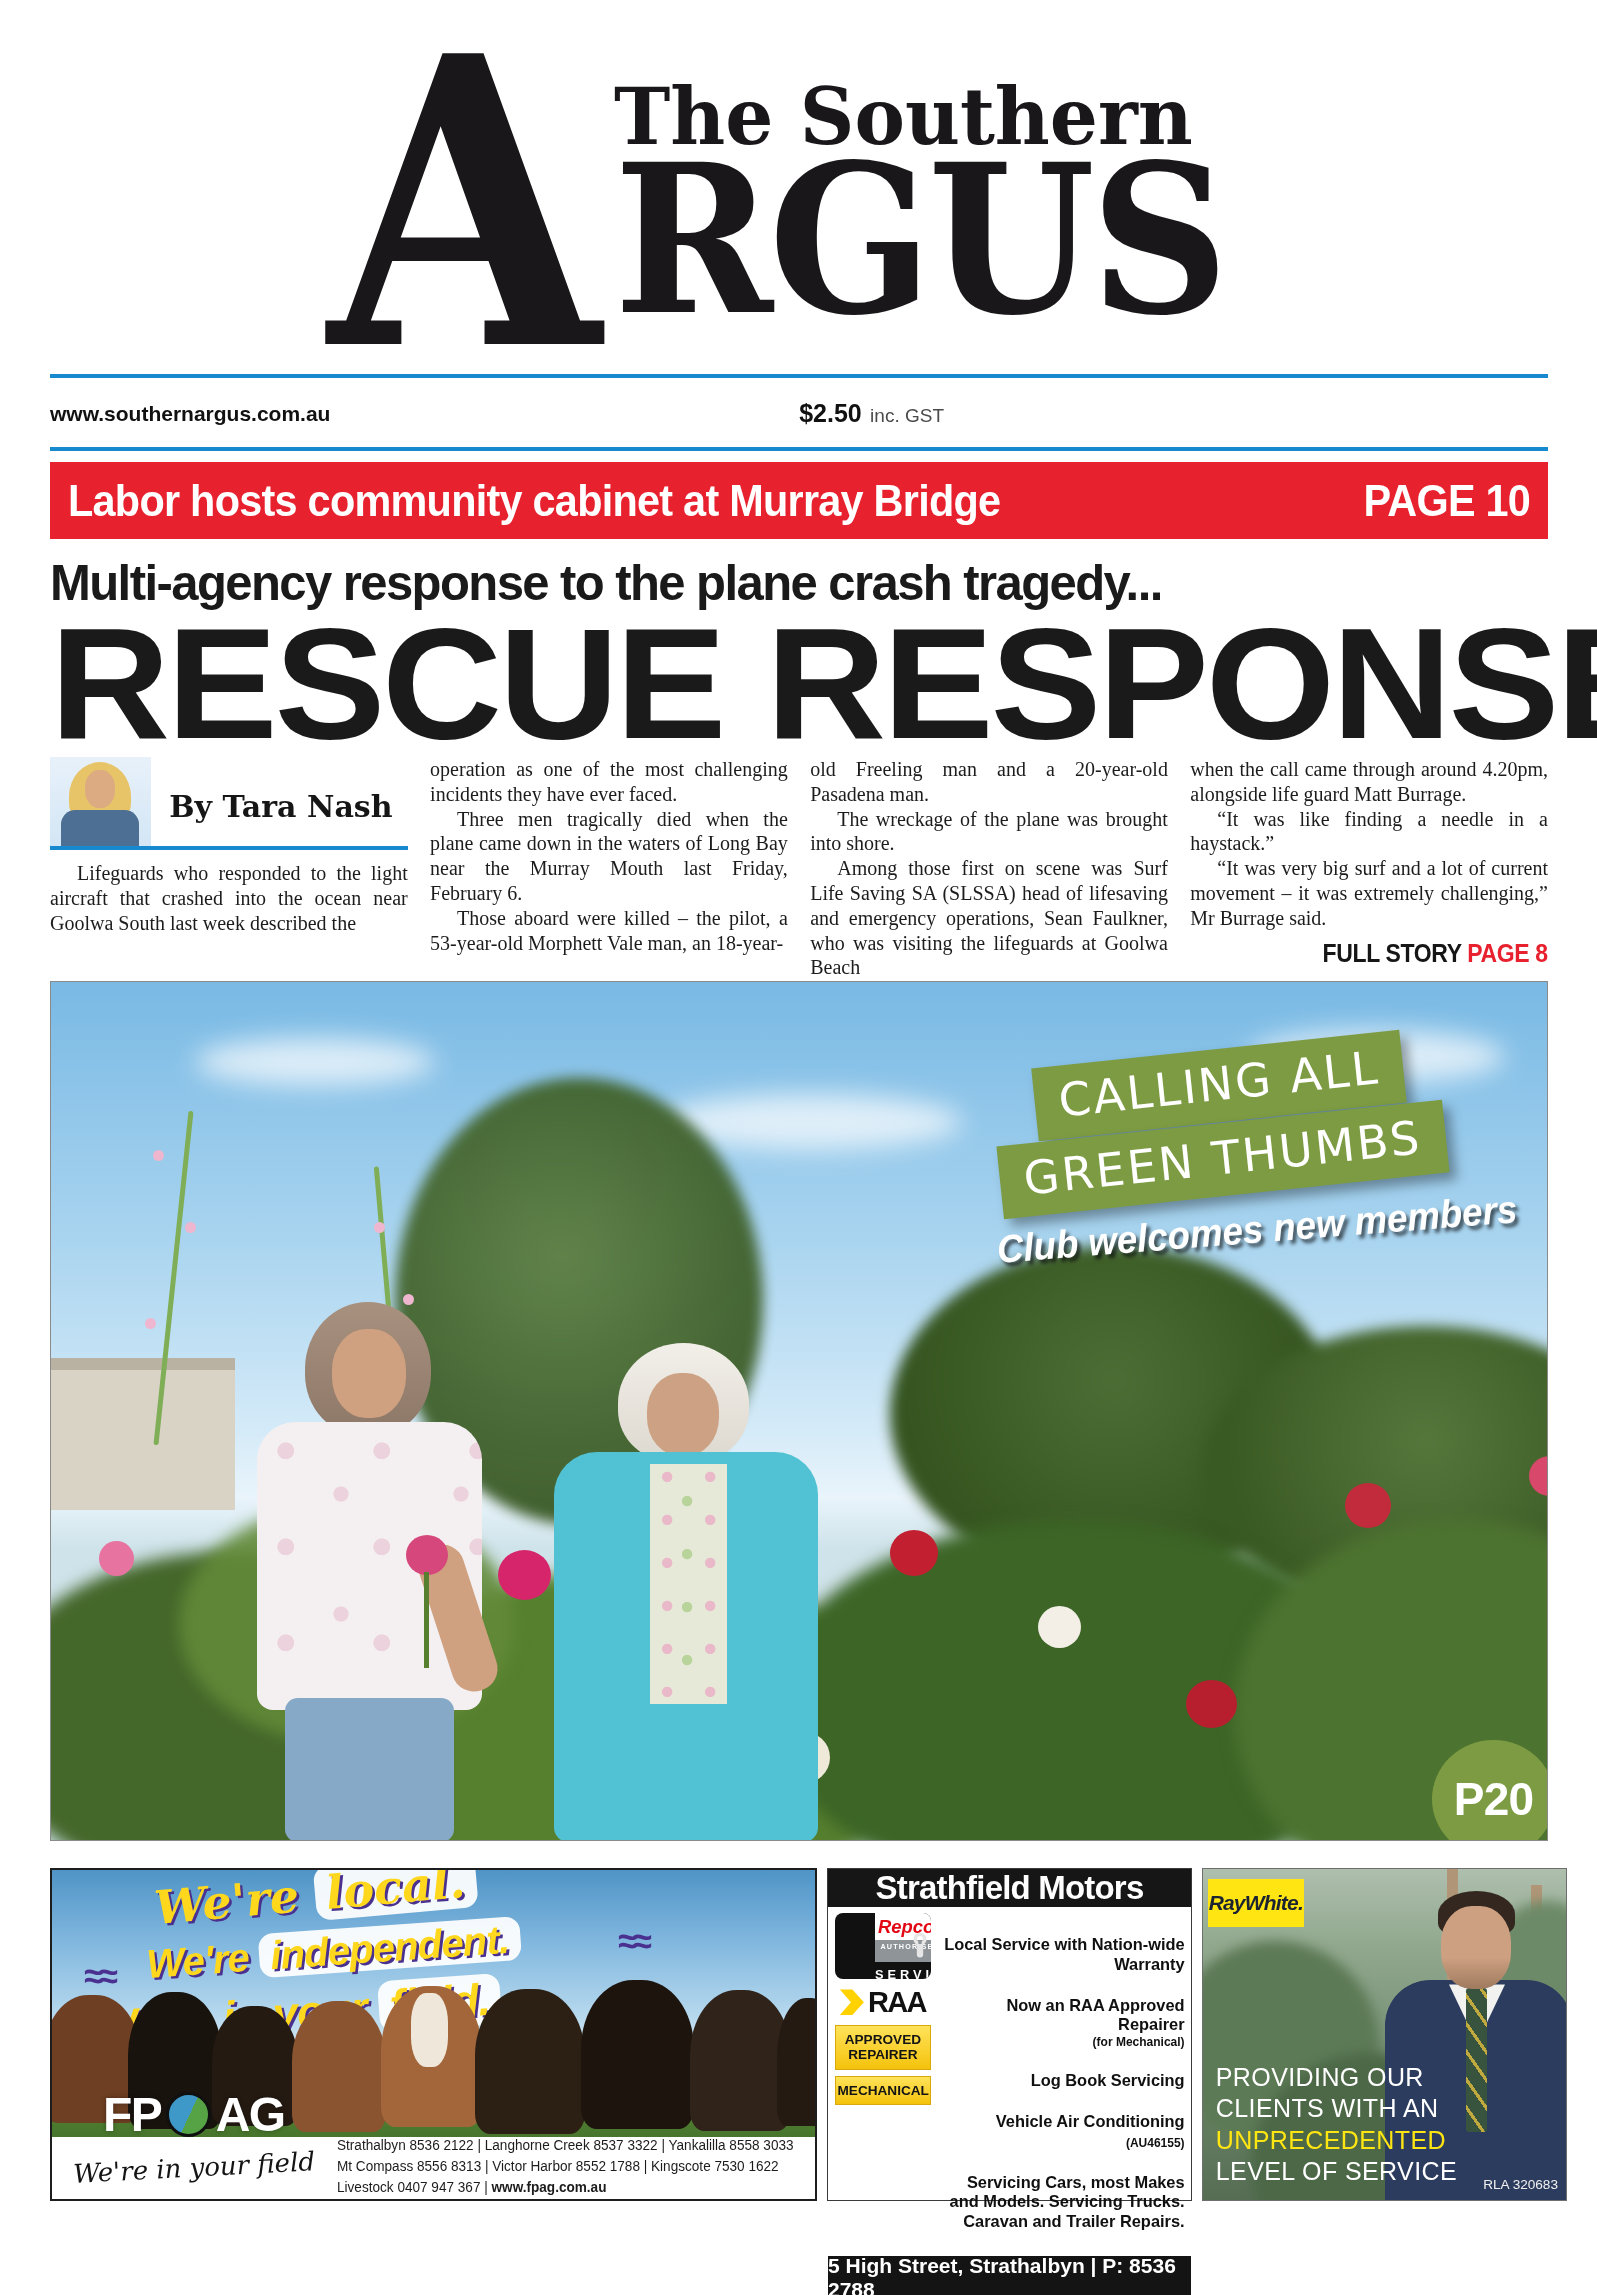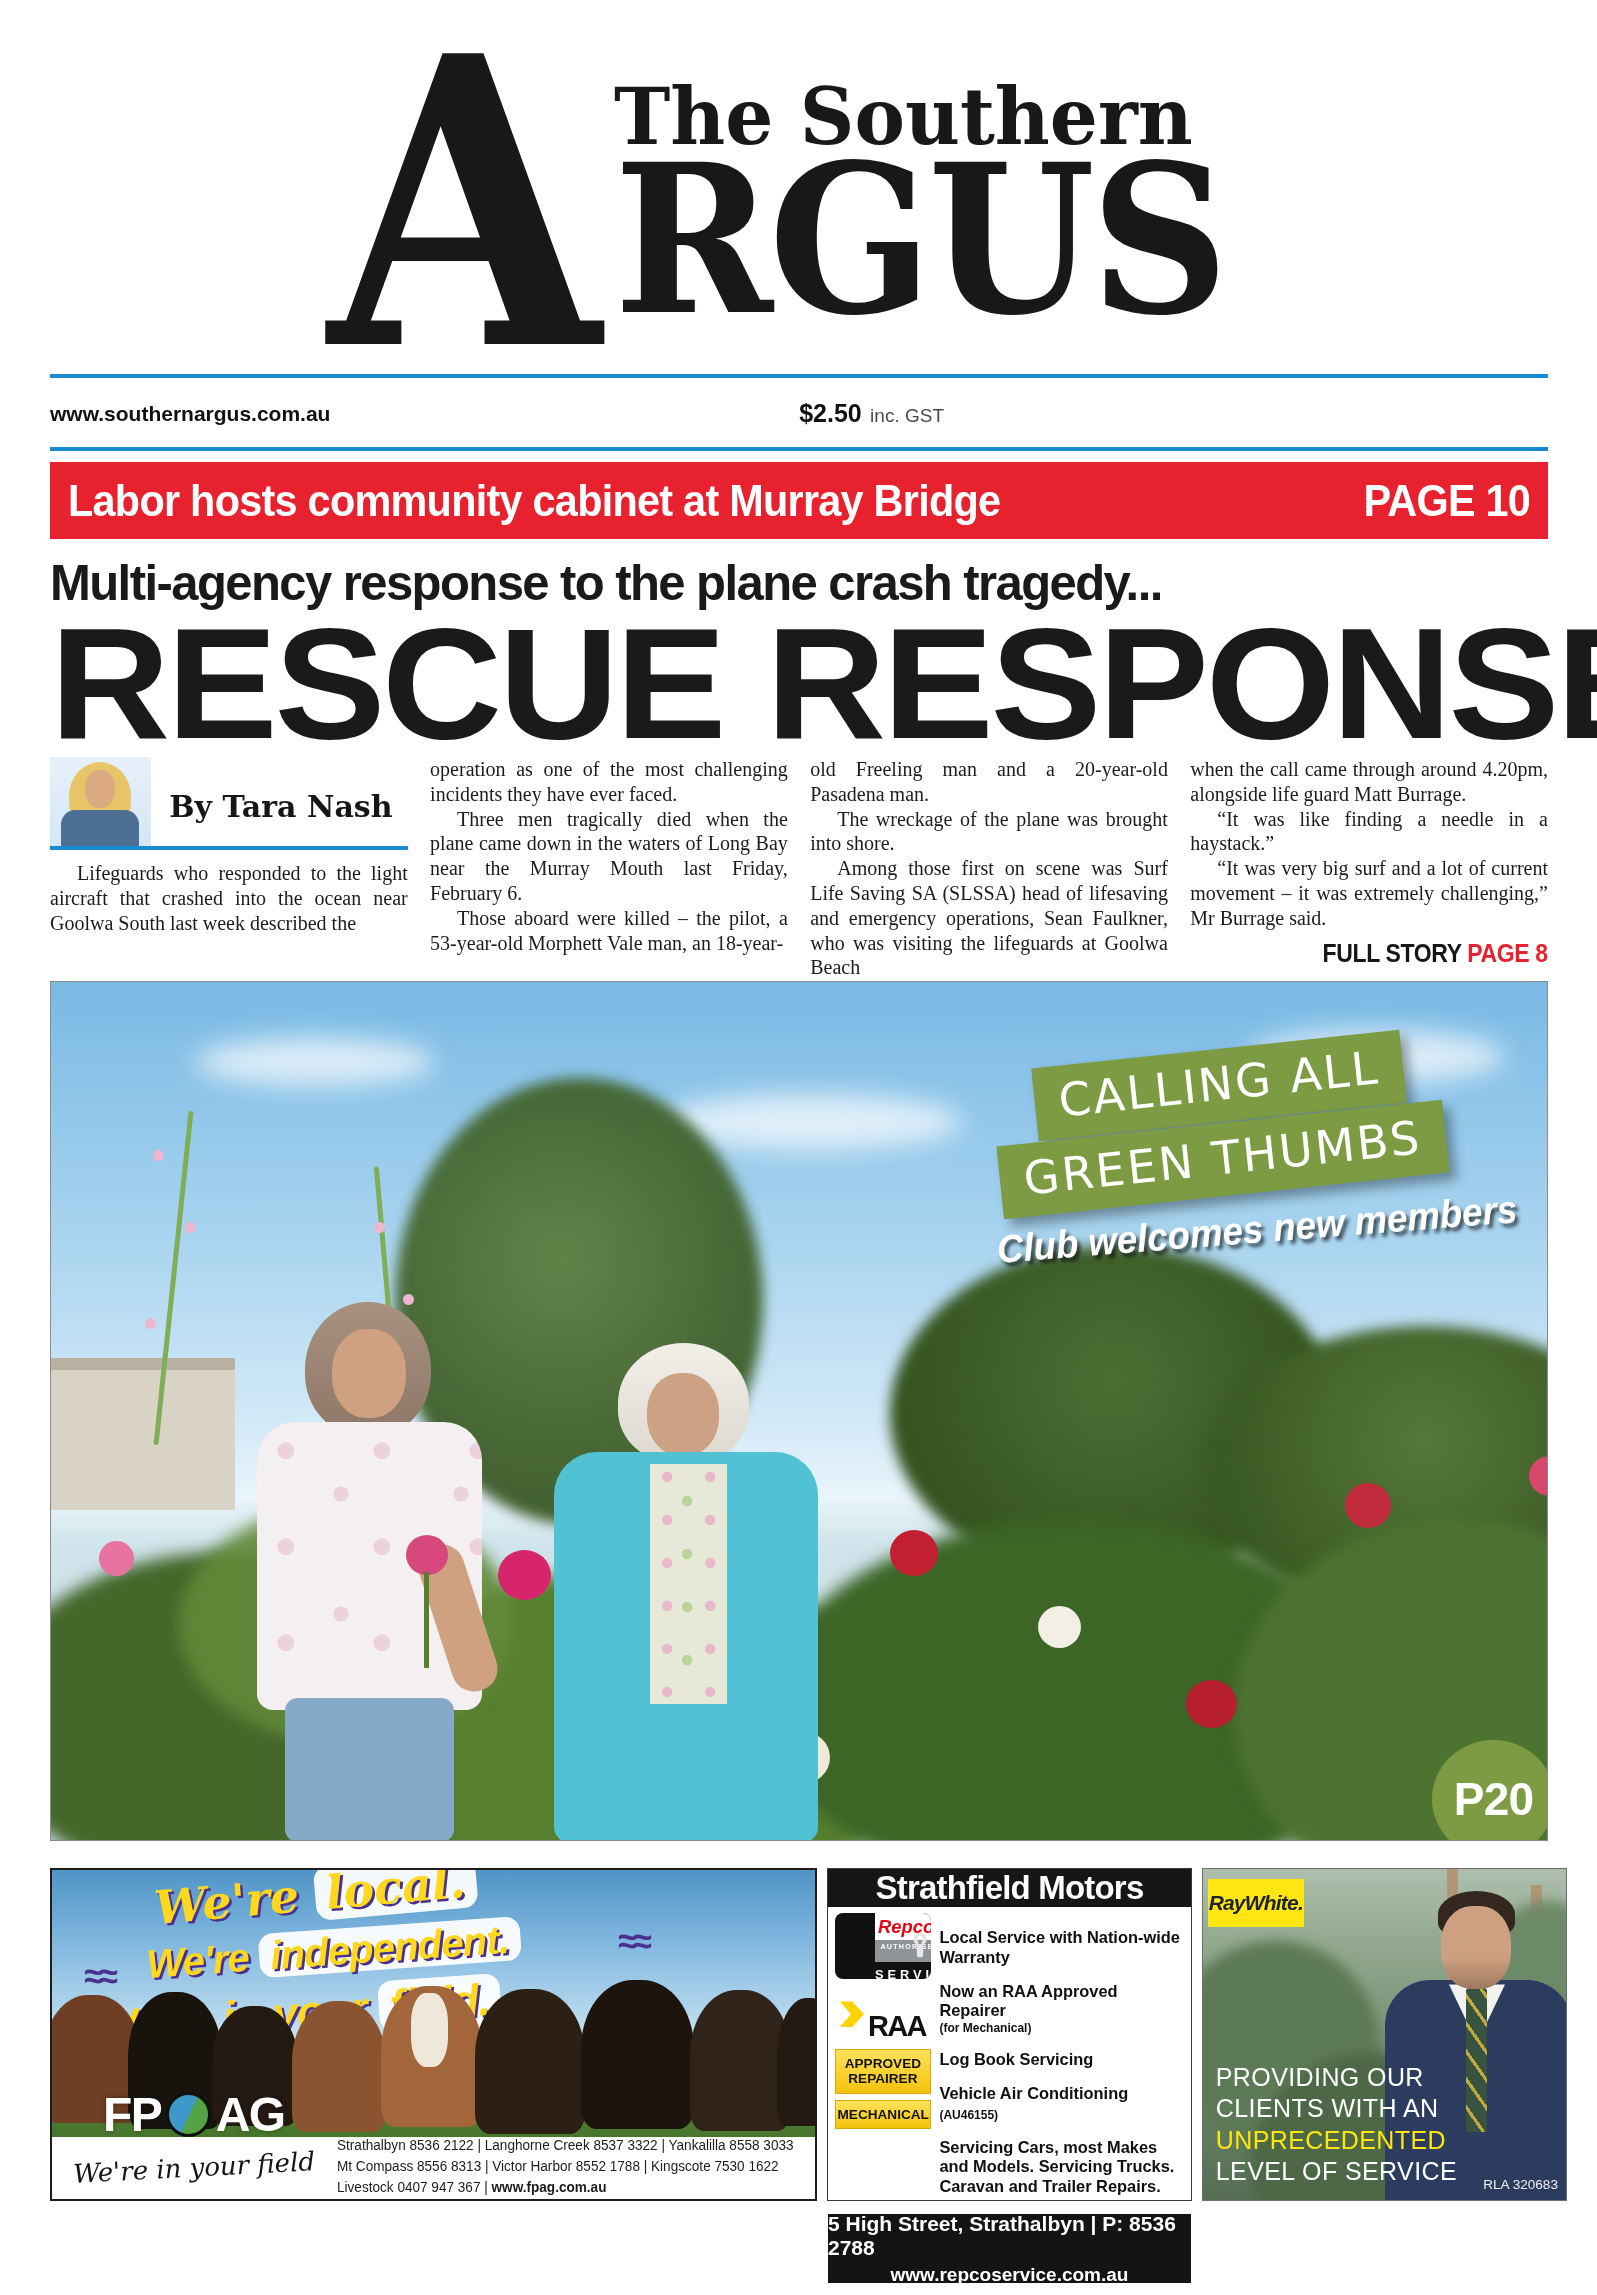--- a/index.html
+++ b/index.html
@@ -152,24 +152,24 @@
   .sm-logos { width:97px; display:flex; flex-direction:column; gap:6.4px; align-items:center; }
   .repco-box { width:96px; height:66px; background:#111; border-radius:8px; overflow:hidden; position:relative;padding-left:40px; }
   .repco-top { height:27px; background:#fff; display:flex; align-items:center; }
   .repco-stripes { width:24px; height:100%; background:repeating-linear-gradient(115deg,#e30613 0 3.2px,#fff 3.2px 6.4px); }
   .repco-brand { color:#e30613; font-weight:bold; font-style:italic; font-size:18.4px; margin-left:3.2px; }
   .repco-mid { height:22px; background:#8f9499; color:#fff; font-size:7.2px; letter-spacing:1.2px; line-height:13.6px; padding-left:5.6px; font-weight:bold; }
   .repco-bot { height:25px; color:#fff; font-weight:bold; letter-spacing:4px; font-size:12.8px; text-align:center; line-height:25px; }
   .repco-wrench { position:absolute; right:3.2px; top:19px; }
   .raa-row { display:flex; align-items:center; gap:4px; }
   .raa-chevron { width:24px; height:25.6px; background:#ffd200; clip-path:polygon(0 0,52% 0,100% 50%,52% 100%,0 100%,46% 50%); }
-  .raa-text { font-weight:900; font-size:29px; letter-spacing:-1.6px; color:#111;margin-top:24px; }
+  .raa-text { font-weight:900; font-size:29px; letter-spacing:-1.6px; color:#111; }
   .sm-badge { width:96px; padding:5.6px 1.6px; background:linear-gradient(180deg,#ffe35a,#f4c20c); border:0.8px solid #d9a80a; text-align:center; font-weight:bold; font-size:13.6px; line-height:1.15; color:#141414; }
   .sm-services { flex:1; }
-  .sm-services p { font-weight:bold; font-size:16.4px; line-height:1.18; color:#101010; margin:15px 0; }
+  .sm-services p { font-weight:bold; font-size:16.4px; line-height:1.18; color:#101010; margin:22px 0;text-align:right; }
   .sm-services .note { font-weight:bold; font-size:12px; }
   .sm-services p:nth-child(2) .note { display:block; }
   .sm-footer { height:69px; background:#141414; color:#fff; display:flex; flex-direction:column; align-items:center; justify-content:center; gap:4px; }
   .sm-addr { font-weight:bold; font-size:21px; }
   .sm-web { font-weight:bold; font-size:19px; }
 
   
   .ad-rw { left:1202px; width:365px; border:0.8px solid #6e6e6e; position:relative; overflow:hidden; background:linear-gradient(180deg,#aebfae 0%,#93a98f 22%,#7b957a 48%,#657f62 75%,#566d54 100%); }
   .rw-blob { position:absolute; border-radius:50%; filter:blur(5.6px); }
   .rwb1 { left:-32px; top:72px; width:208px; height:208px; background:#5d7a56; }

